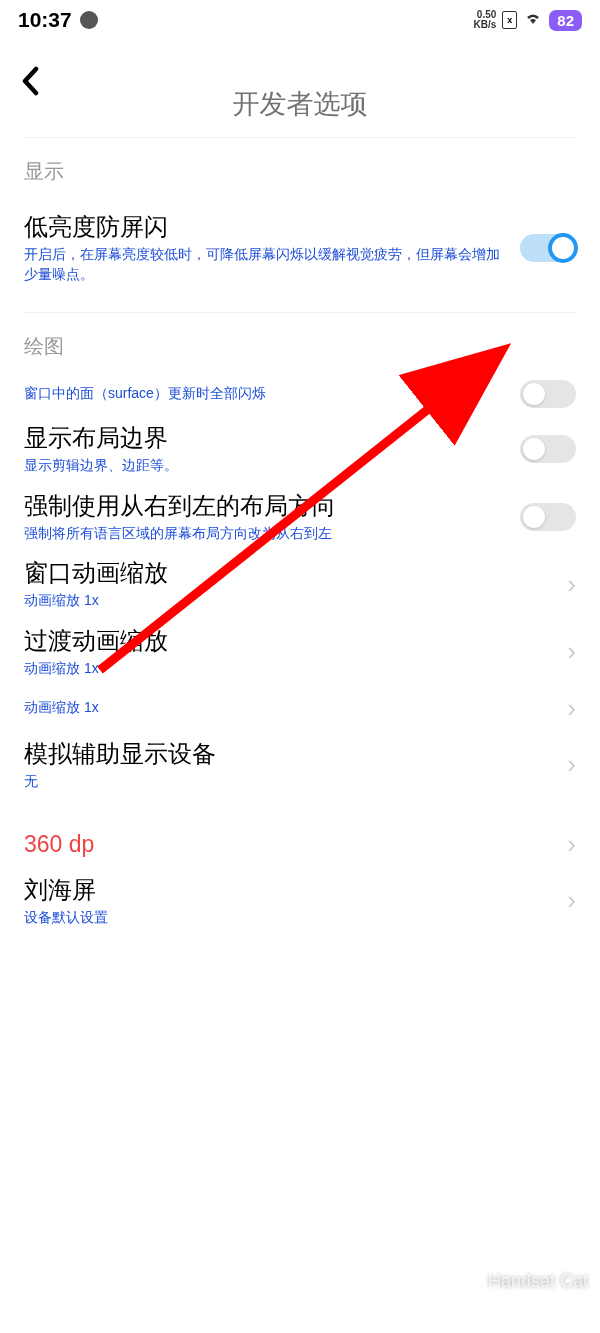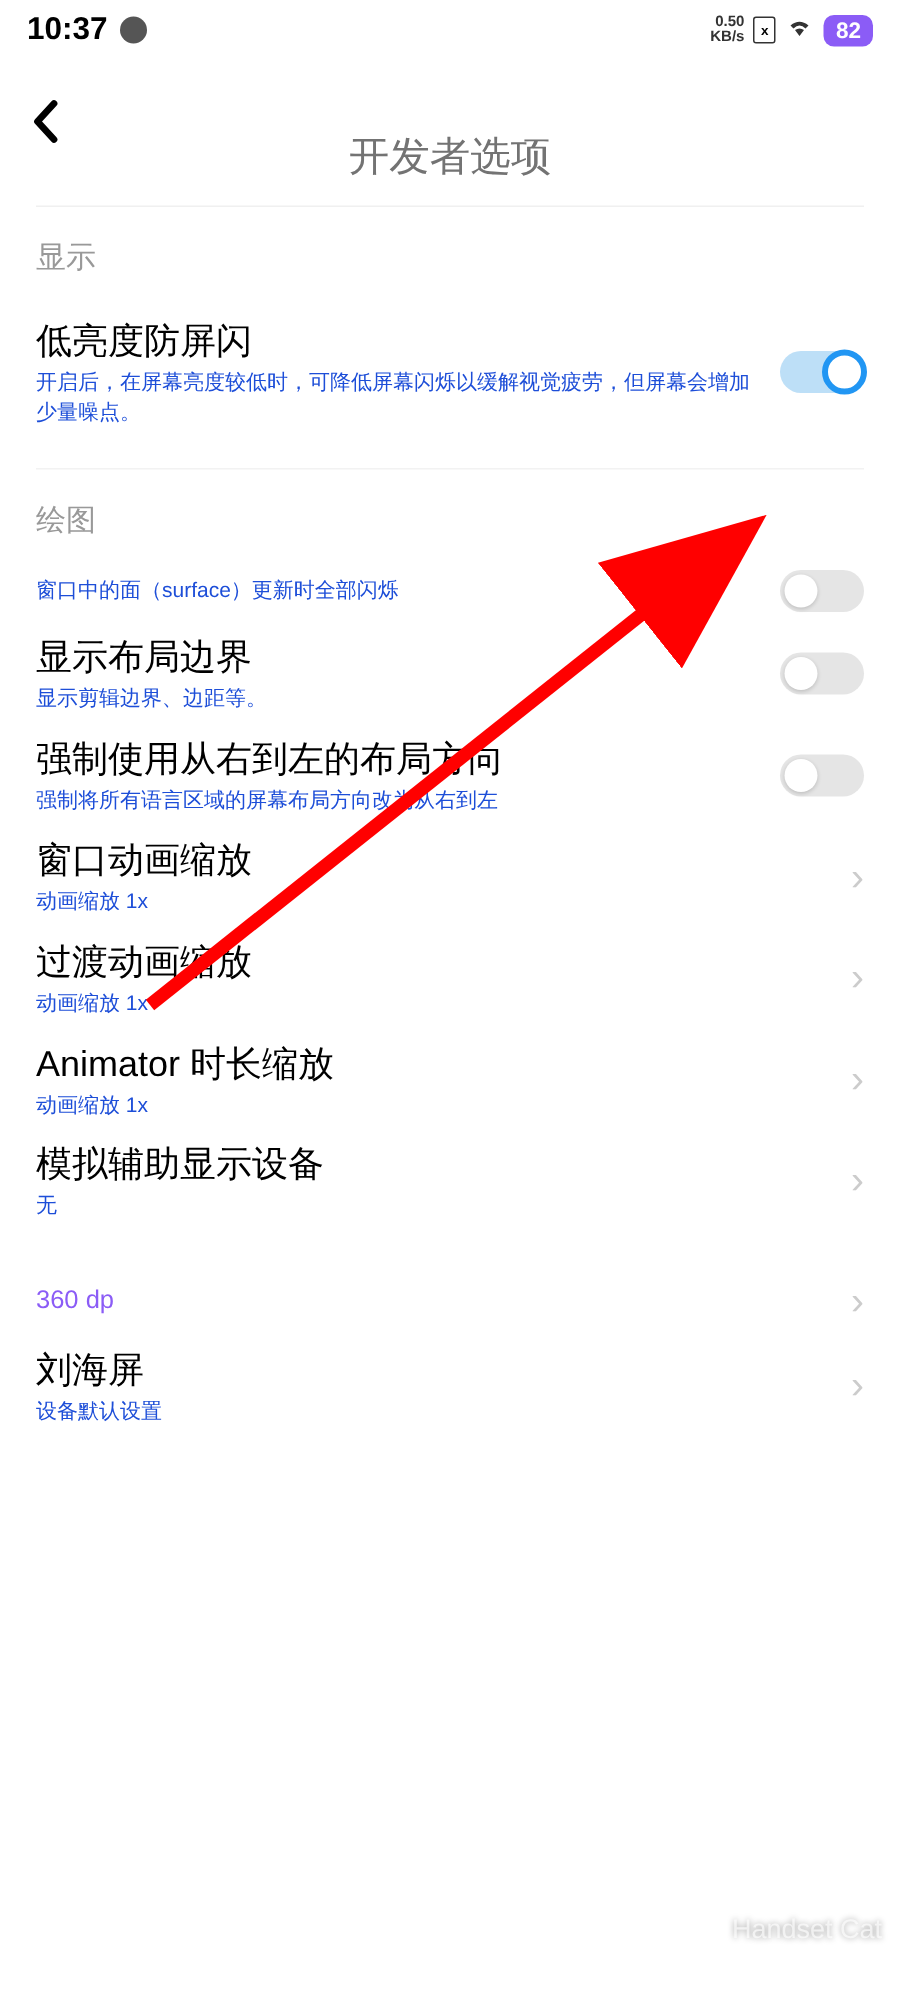--- a/index.html
+++ b/index.html
@@ -163,40 +163,40 @@
       left: auto;
       right: -2px;
       box-shadow: none;
     }
     .chevron {
       color: #ccc;
       font-size: 26px;
       flex-shrink: 0;
     }
     .row-value {
-      color: #8b5cf6;
-      font-size: 17px;
+      color: #ef4444;
+      font-size: 23px;
       margin-right: 6px;
     }
     .spacer {
       height: 24px;
     }
     .arrow-annotation {
       position: absolute;
       pointer-events: none;
       z-index: 10;
     }
     .watermark {
       position: absolute;
       right: 12px;
       bottom: 36px;
       color: rgba(255,255,255,0.65);
       font-size: 18px;
       display: flex;
-      align-items: flex-end;
+      align-items: flex-start;
       gap: 18px;
       text-shadow: 0 0 4px rgba(0,0,0,0.4);
     }
     .watermark .wm-icon {
       width: 22px;
       height: 26px;
       border: 1.5px solid rgba(255,255,255,0.6);
       border-radius: 4px;
       position: relative;
     }
@@ -294,21 +294,20 @@
   <div class="setting-row tight">
     <div class="setting-text">
       <div class="setting-title">过渡动画缩放</div>
       <div class="setting-desc">动画缩放 1x</div>
     </div>
     <span class="chevron">›</span>
   </div>
 
   <div class="setting-row tight">
     <div class="setting-text">
-      <div class="setting-title">Animator 时长缩放</div>
       <div class="setting-desc">动画缩放 1x</div>
     </div>
     <span class="chevron">›</span>
   </div>
 
   <div class="setting-row tight">
     <div class="setting-text">
       <div class="setting-title">模拟辅助显示设备</div>
       <div class="setting-desc">无</div>
     </div>

